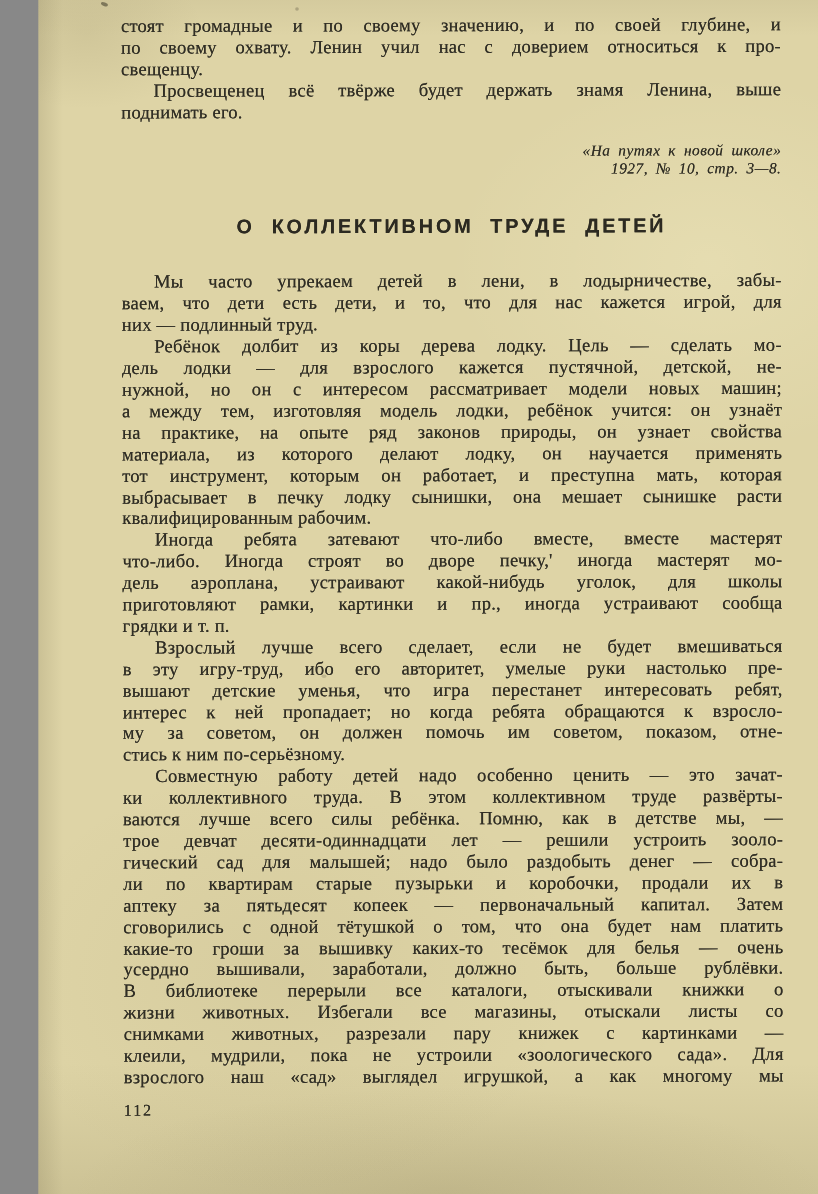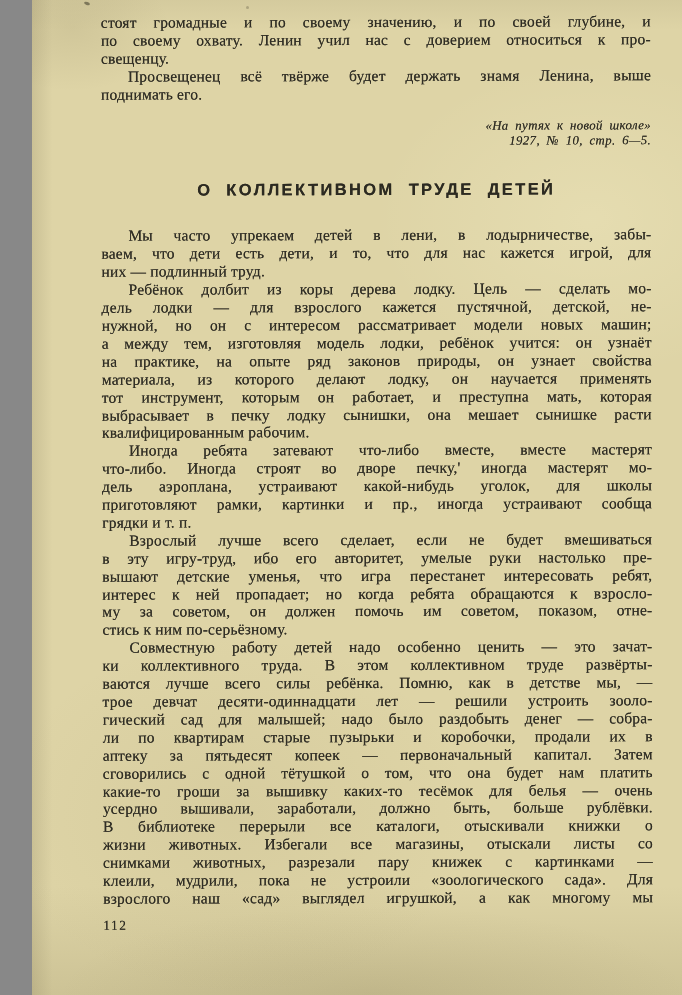--- a/index.html
+++ b/index.html
@@ -99,21 +99,21 @@
         <div class="line">свещенцу.</div>
       </div>
 
     <div class="para indent">
         <div class="line">Просвещенец всё твёрже будет держать знамя Ленина, выше</div>
         <div class="line">поднимать его.</div>
       </div>
 
     <div class="citation">
         <div class="line">«На путях к новой школе»</div>
-        <div class="line">1927, № 10, стр. 6—5.</div>
+        <div class="line">1927, № 10, стр. 3—8.</div>
       </div>
 
     <div class="heading">О КОЛЛЕКТИВНОМ ТРУДЕ ДЕТЕЙ</div>
 
     <div class="para indent first-body">
         <div class="line">Мы часто упрекаем детей в лени, в лодырничестве, забы-</div>
         <div class="line">ваем, что дети есть дети, и то, что для нас кажется игрой, для</div>
         <div class="line">них — подлинный труд.</div>
       </div>
 

